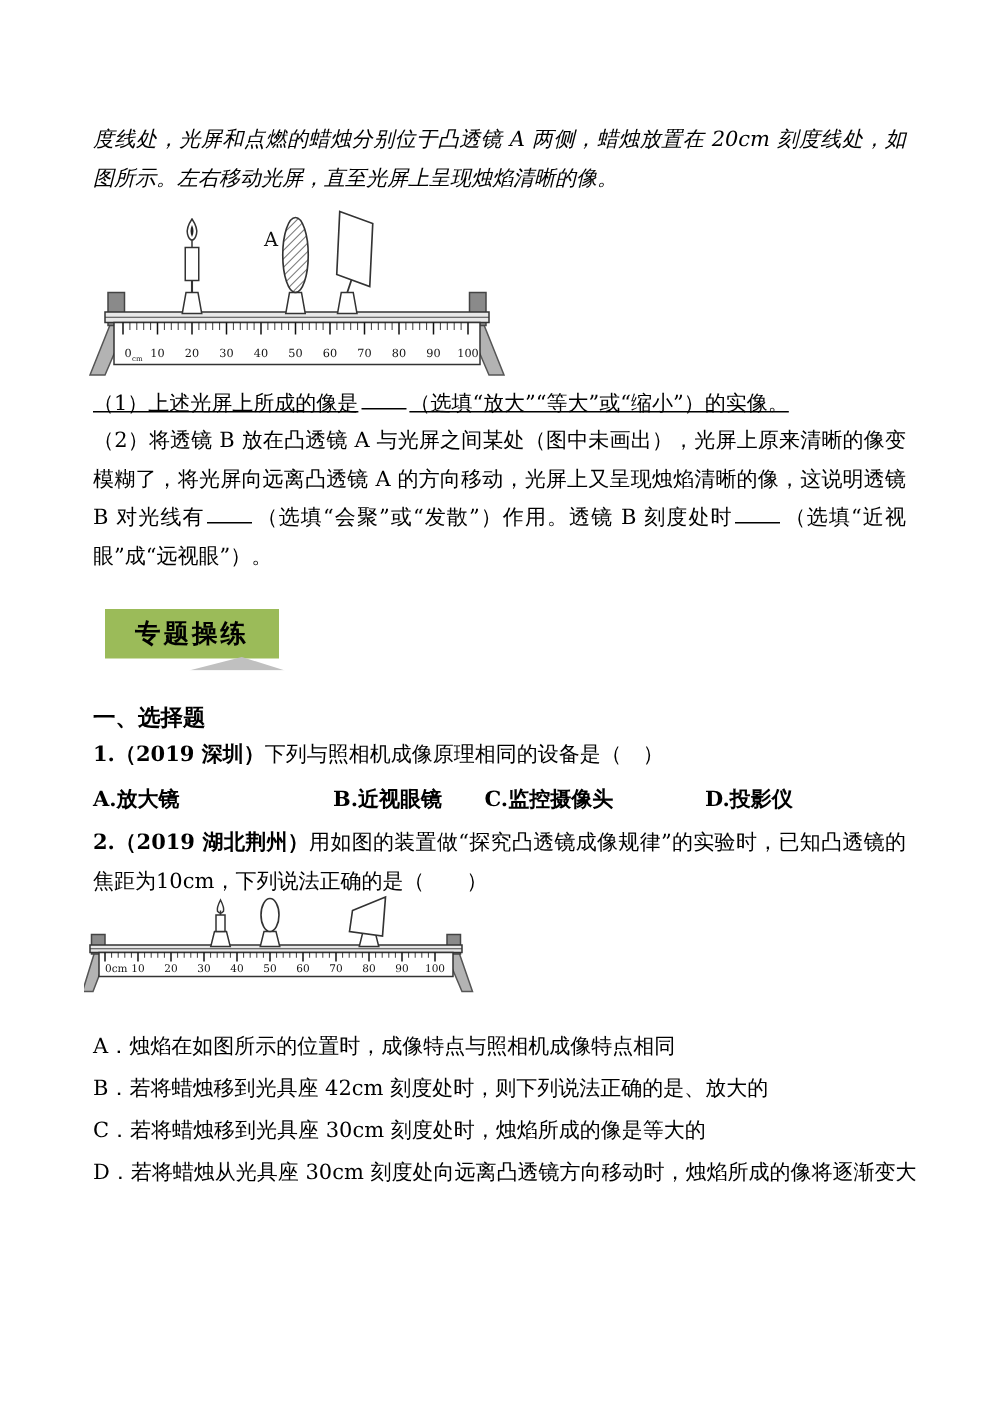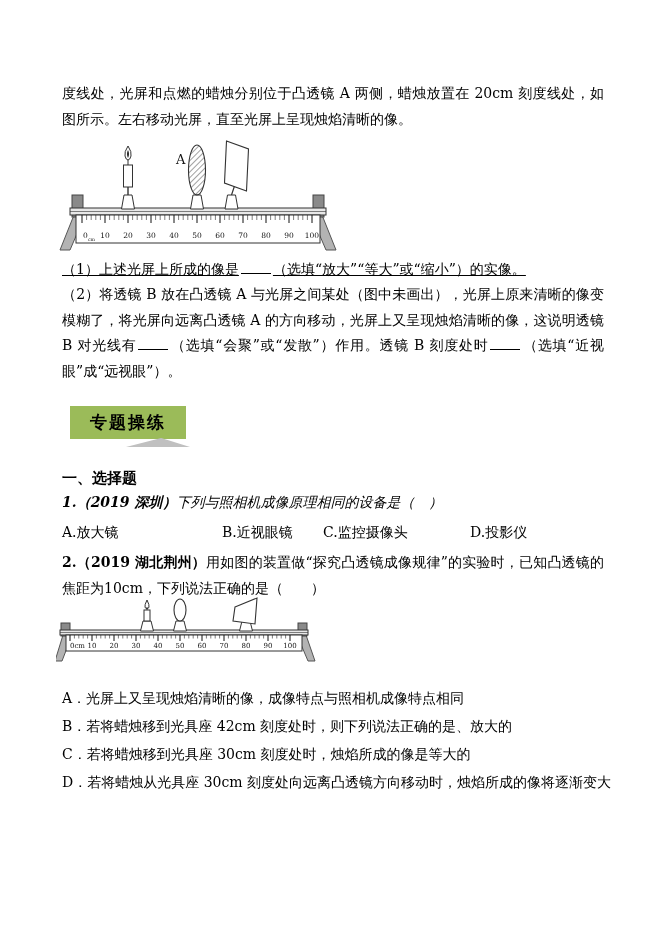--- a/index.html
+++ b/index.html
@@ -22,31 +22,31 @@
     display:flex;align-items:center;justify-content:center;
     width:116px;height:33px;
     font-size:17px;font-weight:bold;letter-spacing:2px;color:#000;
   }
   .banner-shadow{
     width:64px;height:9px;
     clip-path:polygon(0 100%,55% 0,100% 100%);
   }
   .sec-title{font-weight:bold;font-size:15px;}
   .qhead b{font-weight:bold;}
-  .optrow{position:relative;width:542px;height:20px;}
+  .optrow{position:relative;width:542px;height:20px;font-weight:bold;}
   .optrow span{position:absolute;top:0;white-space:nowrap;}
   .optlist div{height:28px;line-height:28px;white-space:nowrap;}
   svg{display:block;}
 </style>
 </head>
 <body>
 
 <div class="page">
 
-  <div class="abs para" style="left:62px;top:81px;">度线处，光屏和点燃的蜡烛分别位于凸透镜 A 两侧，蜡烛放置在 20cm 刻度线处，如图所示。左右移动光屏，直至光屏上呈现烛焰清晰的像。</div>
+  <div class="abs para" style="left:62px;top:81px;font-style:italic;">度线处，光屏和点燃的蜡烛分别位于凸透镜 A 两侧，蜡烛放置在 20cm 刻度线处，如图所示。左右移动光屏，直至光屏上呈现烛焰清晰的像。</div>
 
   <svg id="svg-bench1" class="abs" style="left:58px;top:139px;" width="282" height="114" viewBox="0 0 282 114">
       <defs>
         <pattern id="svg-bench1-hatch" width="4" height="4" patternUnits="userSpaceOnUse" patternTransform="rotate(45)">
           <line x1="0" y1="0" x2="0" y2="4" stroke="#444" stroke-width="1"></line>
         </pattern>
       </defs>
       <polygon points="16,76 27,76 12,111 2,111" fill="#b3b3b3" stroke="#555" stroke-width="1"></polygon>
       <polygon points="253,76 264,76 278,111 268,111" fill="#b3b3b3" stroke="#555" stroke-width="1"></polygon>
       <rect x="14" y="56" width="11" height="22" fill="#8a8a8a" stroke="#444"></rect>
@@ -138,21 +138,21 @@
 
   <div class="abs para" style="left:62px;top:282px;">
     <span>（2）将透镜 B 放在凸透镜 A 与光屏之间某处（图中未画出），光屏上原来清晰的像变模糊了，将光屏向远离凸透镜 A 的方向移动，光屏上又呈现烛焰清晰的像，这说明透镜 B 对光线有</span><span class="blank"></span><span>（选填“会聚”或“发散”）作用。透镜 B 刻度处时</span><span class="blank"></span><span>（选填“近视眼”成“远视眼”）。</span>
   </div>
 
   <div class="abs banner" style="left: 70px; top: 406px; background: rgb(155, 187, 89);" id="banner">专题操练</div>
   <div class="abs banner-shadow" style="left: 126px; top: 438px; background: rgb(192, 192, 192);" id="banner-shadow"></div>
 
   <div class="abs sec-title" style="left:62px;top:469px;">一、选择题</div>
 
-  <div class="abs qhead" style="left:62px;top:494px;white-space:nowrap;font-style:italic;">
+  <div class="abs qhead" style="left:62px;top:494px;white-space:nowrap;">
     <b>1.</b><b>（2019 深圳）</b><span>下列与照相机成像原理相同的设备是（　）</span>
   </div>
   <div class="abs optrow" style="left:62px;top:524px;">
     <span style="left:0px;">A.放大镜</span>
     <span style="left:160px;">B.近视眼镜</span>
     <span style="left:261px;">C.监控摄像头</span>
     <span style="left:408px;">D.投影仪</span>
   </div>
 
   <div class="abs para qhead" style="left:62px;top:550px;">
@@ -235,20 +235,20 @@
       <line x1="91" y1="10" x2="91" y2="13" stroke="#333" stroke-width="1"></line>
       <polygon points="120.00000000000001,24 128,24 130.5,34 117.50000000000001,34" fill="#fff" stroke="#333" stroke-width="1"></polygon>
       <line x1="124.00000000000001" y1="24" x2="124.00000000000001" y2="24" stroke="#333" stroke-width="1.4"></line>
       <ellipse cx="124.00000000000001" cy="13" rx="6" ry="11" fill="#fff" stroke="#333" stroke-width="1.1"></ellipse>
       <polygon points="186,24 194,24 196.5,34 183.5,34" fill="#fff" stroke="#333" stroke-width="1"></polygon>
       <line x1="190" y1="25" x2="190" y2="24" stroke="#333" stroke-width="1.2"></line>
       <polygon points="179,10 201,1 199,27 177,24" fill="#fff" stroke="#333" stroke-width="1.1"></polygon>
     </svg>
 
   <div class="abs optlist" style="left:62px;top:684px;">
-    <div>A．光屏上又呈现烛焰清晰的像，成像特点与照相机成像特点相同</div>
+    <div>A．烛焰在如图所示的位置时，成像特点与照相机成像特点相同</div>
     <div>B．若将蜡烛移到光具座 42cm 刻度处时，则下列说法正确的是、放大的</div>
     <div>C．若将蜡烛移到光具座 30cm 刻度处时，烛焰所成的像是等大的</div>
     <div>D．若将蜡烛从光具座 30cm 刻度处向远离凸透镜方向移动时，烛焰所成的像将逐渐变大</div>
   </div>
 
 
 </div>
 
 </body></html>

